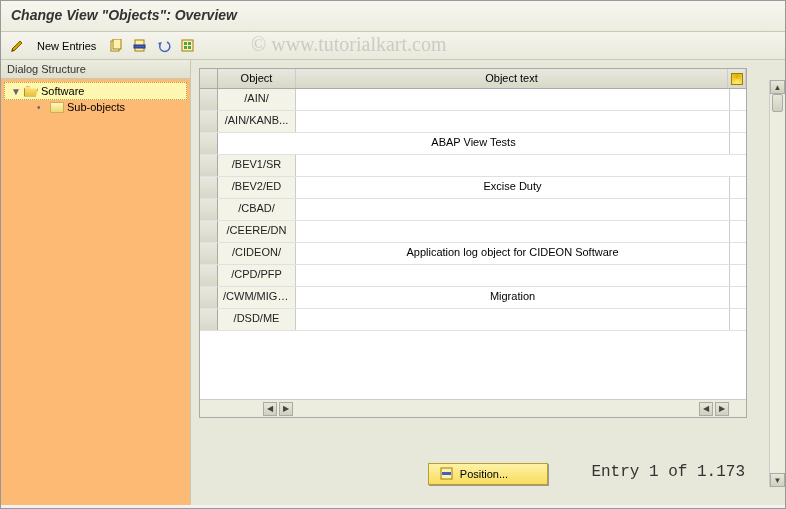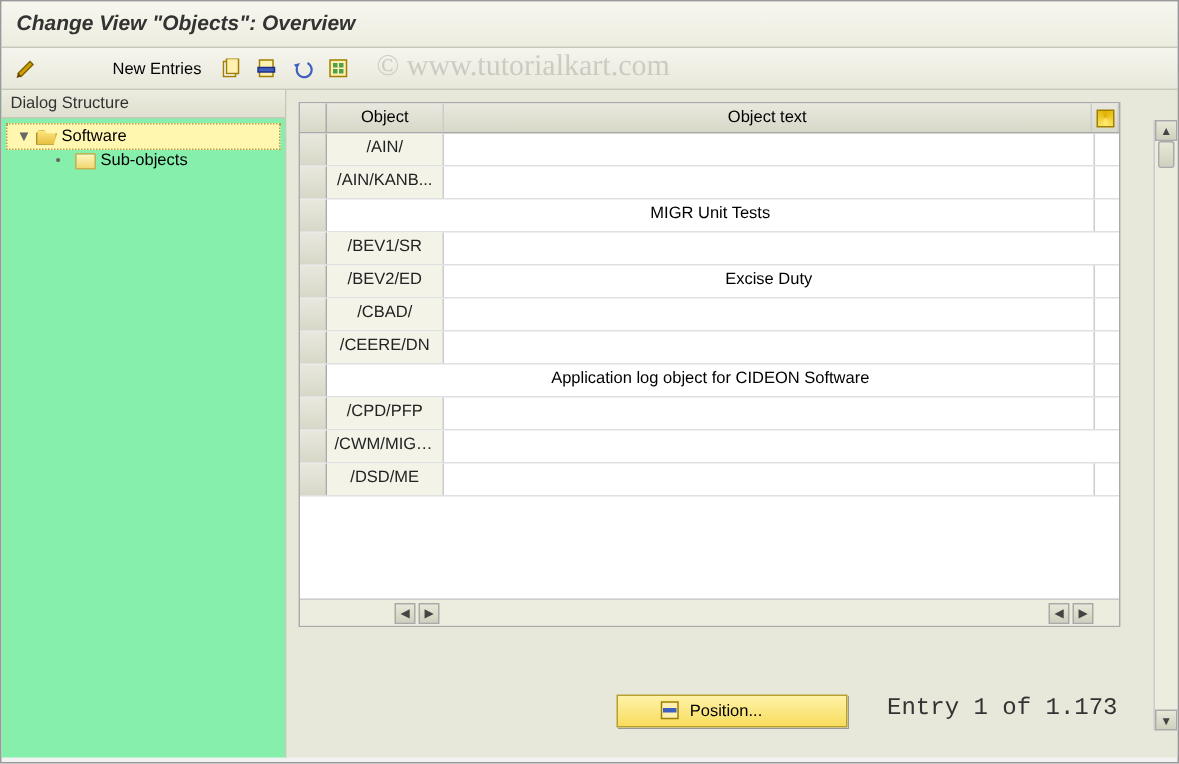--- a/index.html
+++ b/index.html
@@ -31,28 +31,28 @@
     align-items: center;
     gap: 4px;
     height: 28px;
   }
   .tb-btn {
     width: 20px; height: 20px;
     border: 1px solid transparent;
     display: flex; align-items: center; justify-content: center;
     cursor: pointer;
   }
-  .tb-text { padding: 0 6px; cursor: pointer; margin-left: 38px; }
+  .tb-text { padding: 0 6px; cursor: pointer; }
   .content {
     display: flex;
     height: calc(100% - 62px);
   }
   .tree-panel {
     width: 190px;
-    background: #86efac;
+    background: #fdba74;
     border-right: 1px solid #c8c8b8;
     display: flex;
     flex-direction: column;
   }
   .tree-header {
     background: linear-gradient(#ececdf, #e0e0d0);
     border-bottom: 1px solid #c8c8b8;
     padding: 3px 6px;
     color: #333;
   }
@@ -179,21 +179,21 @@
   }
   .position-btn {
     background: linear-gradient(#fff2a8, #f7dd5e);
     border: 1px solid #b8a030;
     padding: 3px 34px 3px 6px;
     display: flex;
     align-items: center;
     gap: 6px;
     cursor: pointer;
     font-size: 11px;
-    width: 154px;
+    width: 120px;
     justify-content: center;
     box-shadow: 1px 1px 0 #999;
   }
   .entry-text {
     position: absolute;
     right: 40px;
     bottom: 24px;
     font-family: "Courier New", monospace;
     font-size: 16px;
     color: #333;
@@ -292,21 +292,21 @@
             <div class="td" style="width:16px;border-right:none"></div>
           </div>
           <div class="row">
             <div class="td col-sel"></div>
             <div class="td col-obj">/AIN/KANB...</div>
             <div class="td col-txt"></div>
             <div class="td" style="width:16px;border-right:none"></div>
           </div>
           <div class="row">
             <div class="td col-sel"></div>
-            <div class="td col-txt">MIGR Unit Tests</div>
+            <div class="td col-txt">ABAP View Tests</div>
             <div class="td" style="width:16px;border-right:none"></div>
           </div>
           <div class="row">
             <div class="td col-sel"></div>
             <div class="td col-obj">/BEV1/SR</div>
             <div class="td" style="width:16px;border-right:none"></div>
           </div>
           <div class="row">
             <div class="td col-sel"></div>
             <div class="td col-obj">/BEV2/ED</div>
@@ -320,32 +320,34 @@
             <div class="td" style="width:16px;border-right:none"></div>
           </div>
           <div class="row">
             <div class="td col-sel"></div>
             <div class="td col-obj">/CEERE/DN</div>
             <div class="td col-txt"></div>
             <div class="td" style="width:16px;border-right:none"></div>
           </div>
           <div class="row">
             <div class="td col-sel"></div>
+            <div class="td col-obj">/CIDEON/</div>
             <div class="td col-txt">Application log object for CIDEON Software</div>
             <div class="td" style="width:16px;border-right:none"></div>
           </div>
           <div class="row">
             <div class="td col-sel"></div>
             <div class="td col-obj">/CPD/PFP</div>
             <div class="td col-txt"></div>
             <div class="td" style="width:16px;border-right:none"></div>
           </div>
           <div class="row">
             <div class="td col-sel"></div>
             <div class="td col-obj">/CWM/MIGR...</div>
+            <div class="td col-txt">Migration</div>
             <div class="td" style="width:16px;border-right:none"></div>
           </div>
           <div class="row">
             <div class="td col-sel"></div>
             <div class="td col-obj">/DSD/ME</div>
             <div class="td col-txt"></div>
             <div class="td" style="width:16px;border-right:none"></div>
           </div>
         </div>
       <div class="vscroll">

